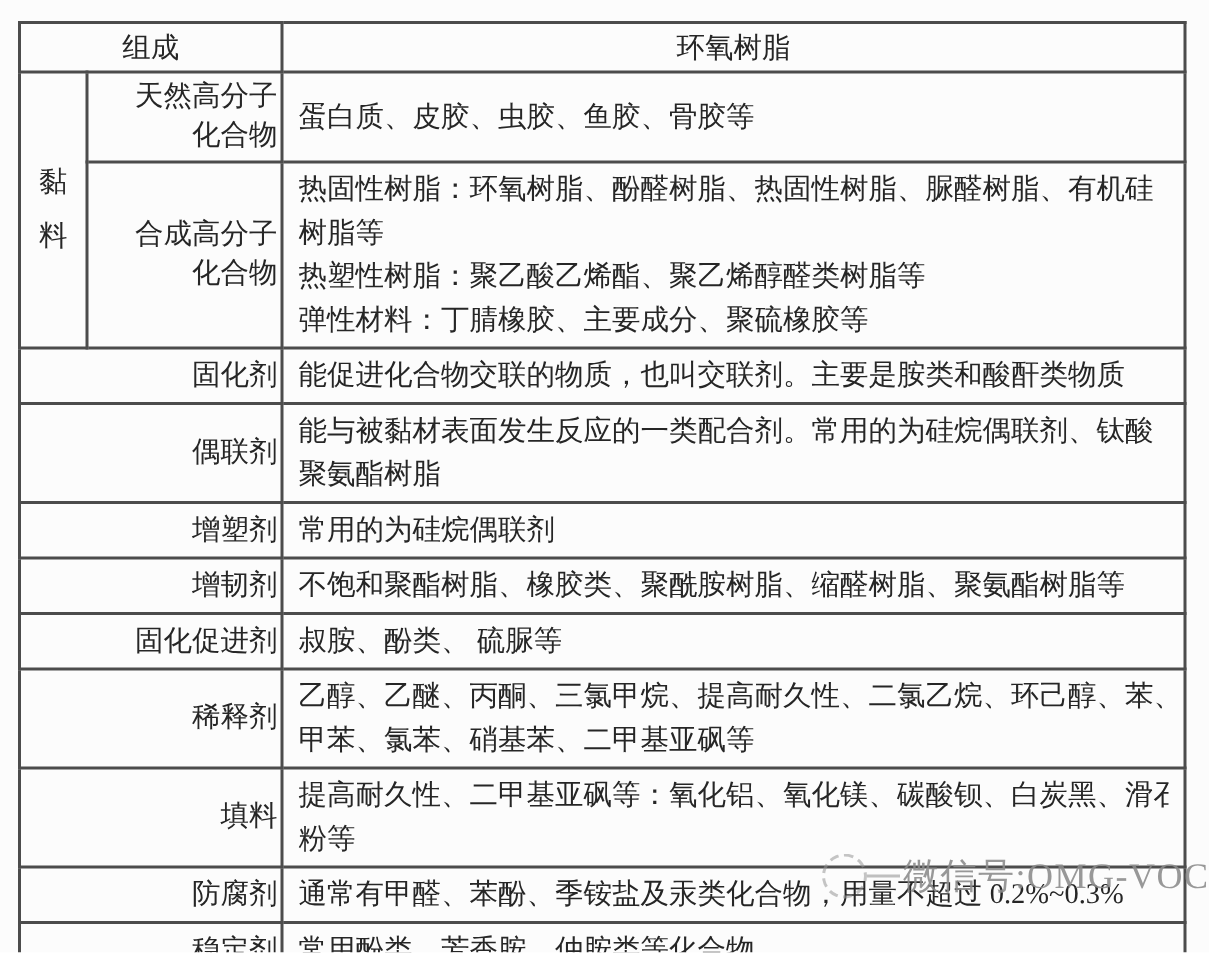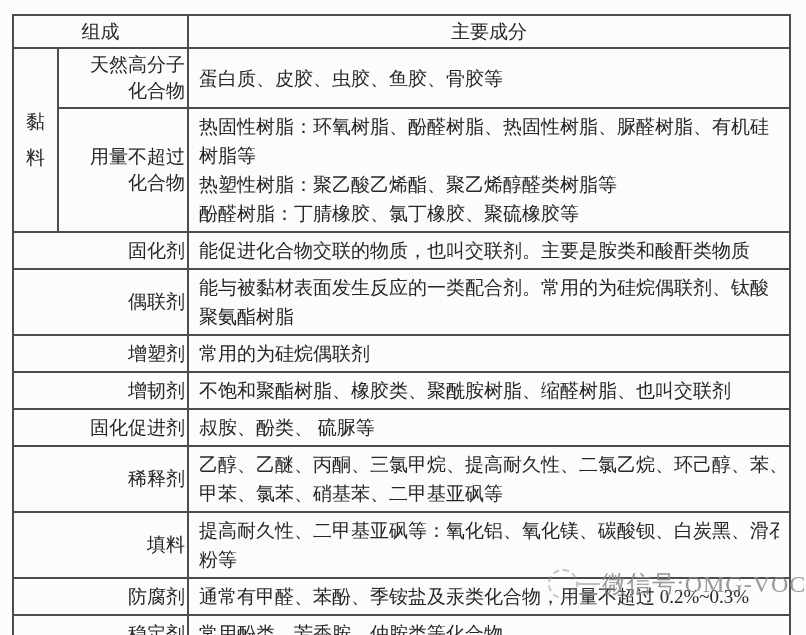--- a/index.html
+++ b/index.html
@@ -93,41 +93,41 @@
   <table class="comp-table">
     <colgroup>
       <col style="width:45px">
       <col style="width:130px">
       <col style="width:602px">
     </colgroup>
 
     <tbody>
         <tr style="height:33px">
       <td colspan="2" class="header-cell">组成</td>
-      <td class="header-cell">主要成分</td>
+      <td class="header-cell">环氧树脂</td>
     </tr>
 
     <tr style="height:60px">
       <td rowspan="2" class="vlabel-cell">黏
 料</td>
       <td class="label-cell">天然高分子
 化合物</td>
       <td class="content-cell">
         <div class="ln">蛋白质、皮胶、虫胶、鱼胶、骨胶等</div>
       </td>
     </tr>
 
     <tr style="height:118px">
-      <td class="label-cell">用量不超过
+      <td class="label-cell">合成高分子
 化合物</td>
       <td class="content-cell">
         <div class="ln">热固性树脂：环氧树脂、酚醛树脂、热固性树脂、脲醛树脂、有机硅</div>
         <div class="ln">树脂等</div>
         <div class="ln">热塑性树脂：聚乙酸乙烯酯、聚乙烯醇醛类树脂等</div>
-        <div class="ln">酚醛树脂：丁腈橡胶、氯丁橡胶、聚硫橡胶等</div>
+        <div class="ln">弹性材料：丁腈橡胶、主要成分、聚硫橡胶等</div>
       </td>
     </tr>
 
     <tr style="height:37px">
       <td colspan="2" class="label-cell">固化剂</td>
       <td class="content-cell">
         <div class="ln">能促进化合物交联的物质，也叫交联剂。主要是胺类和酸酐类物质</div>
       </td>
     </tr>
 
@@ -142,21 +142,21 @@
     <tr style="height:33px">
       <td colspan="2" class="label-cell">增塑剂</td>
       <td class="content-cell">
         <div class="ln">常用的为硅烷偶联剂</div>
       </td>
     </tr>
 
     <tr style="height:36px">
       <td colspan="2" class="label-cell">增韧剂</td>
       <td class="content-cell">
-        <div class="ln">不饱和聚酯树脂、橡胶类、聚酰胺树脂、缩醛树脂、也叫交联剂</div>
+        <div class="ln">不饱和聚酯树脂、橡胶类、聚酰胺树脂、缩醛树脂、聚氨酯树脂等</div>
       </td>
     </tr>
 
     <tr style="height:36px">
       <td colspan="2" class="label-cell">固化促进剂</td>
       <td class="content-cell">
         <div class="ln">叔胺、酚类、 硫脲等</div>
       </td>
     </tr>
 

